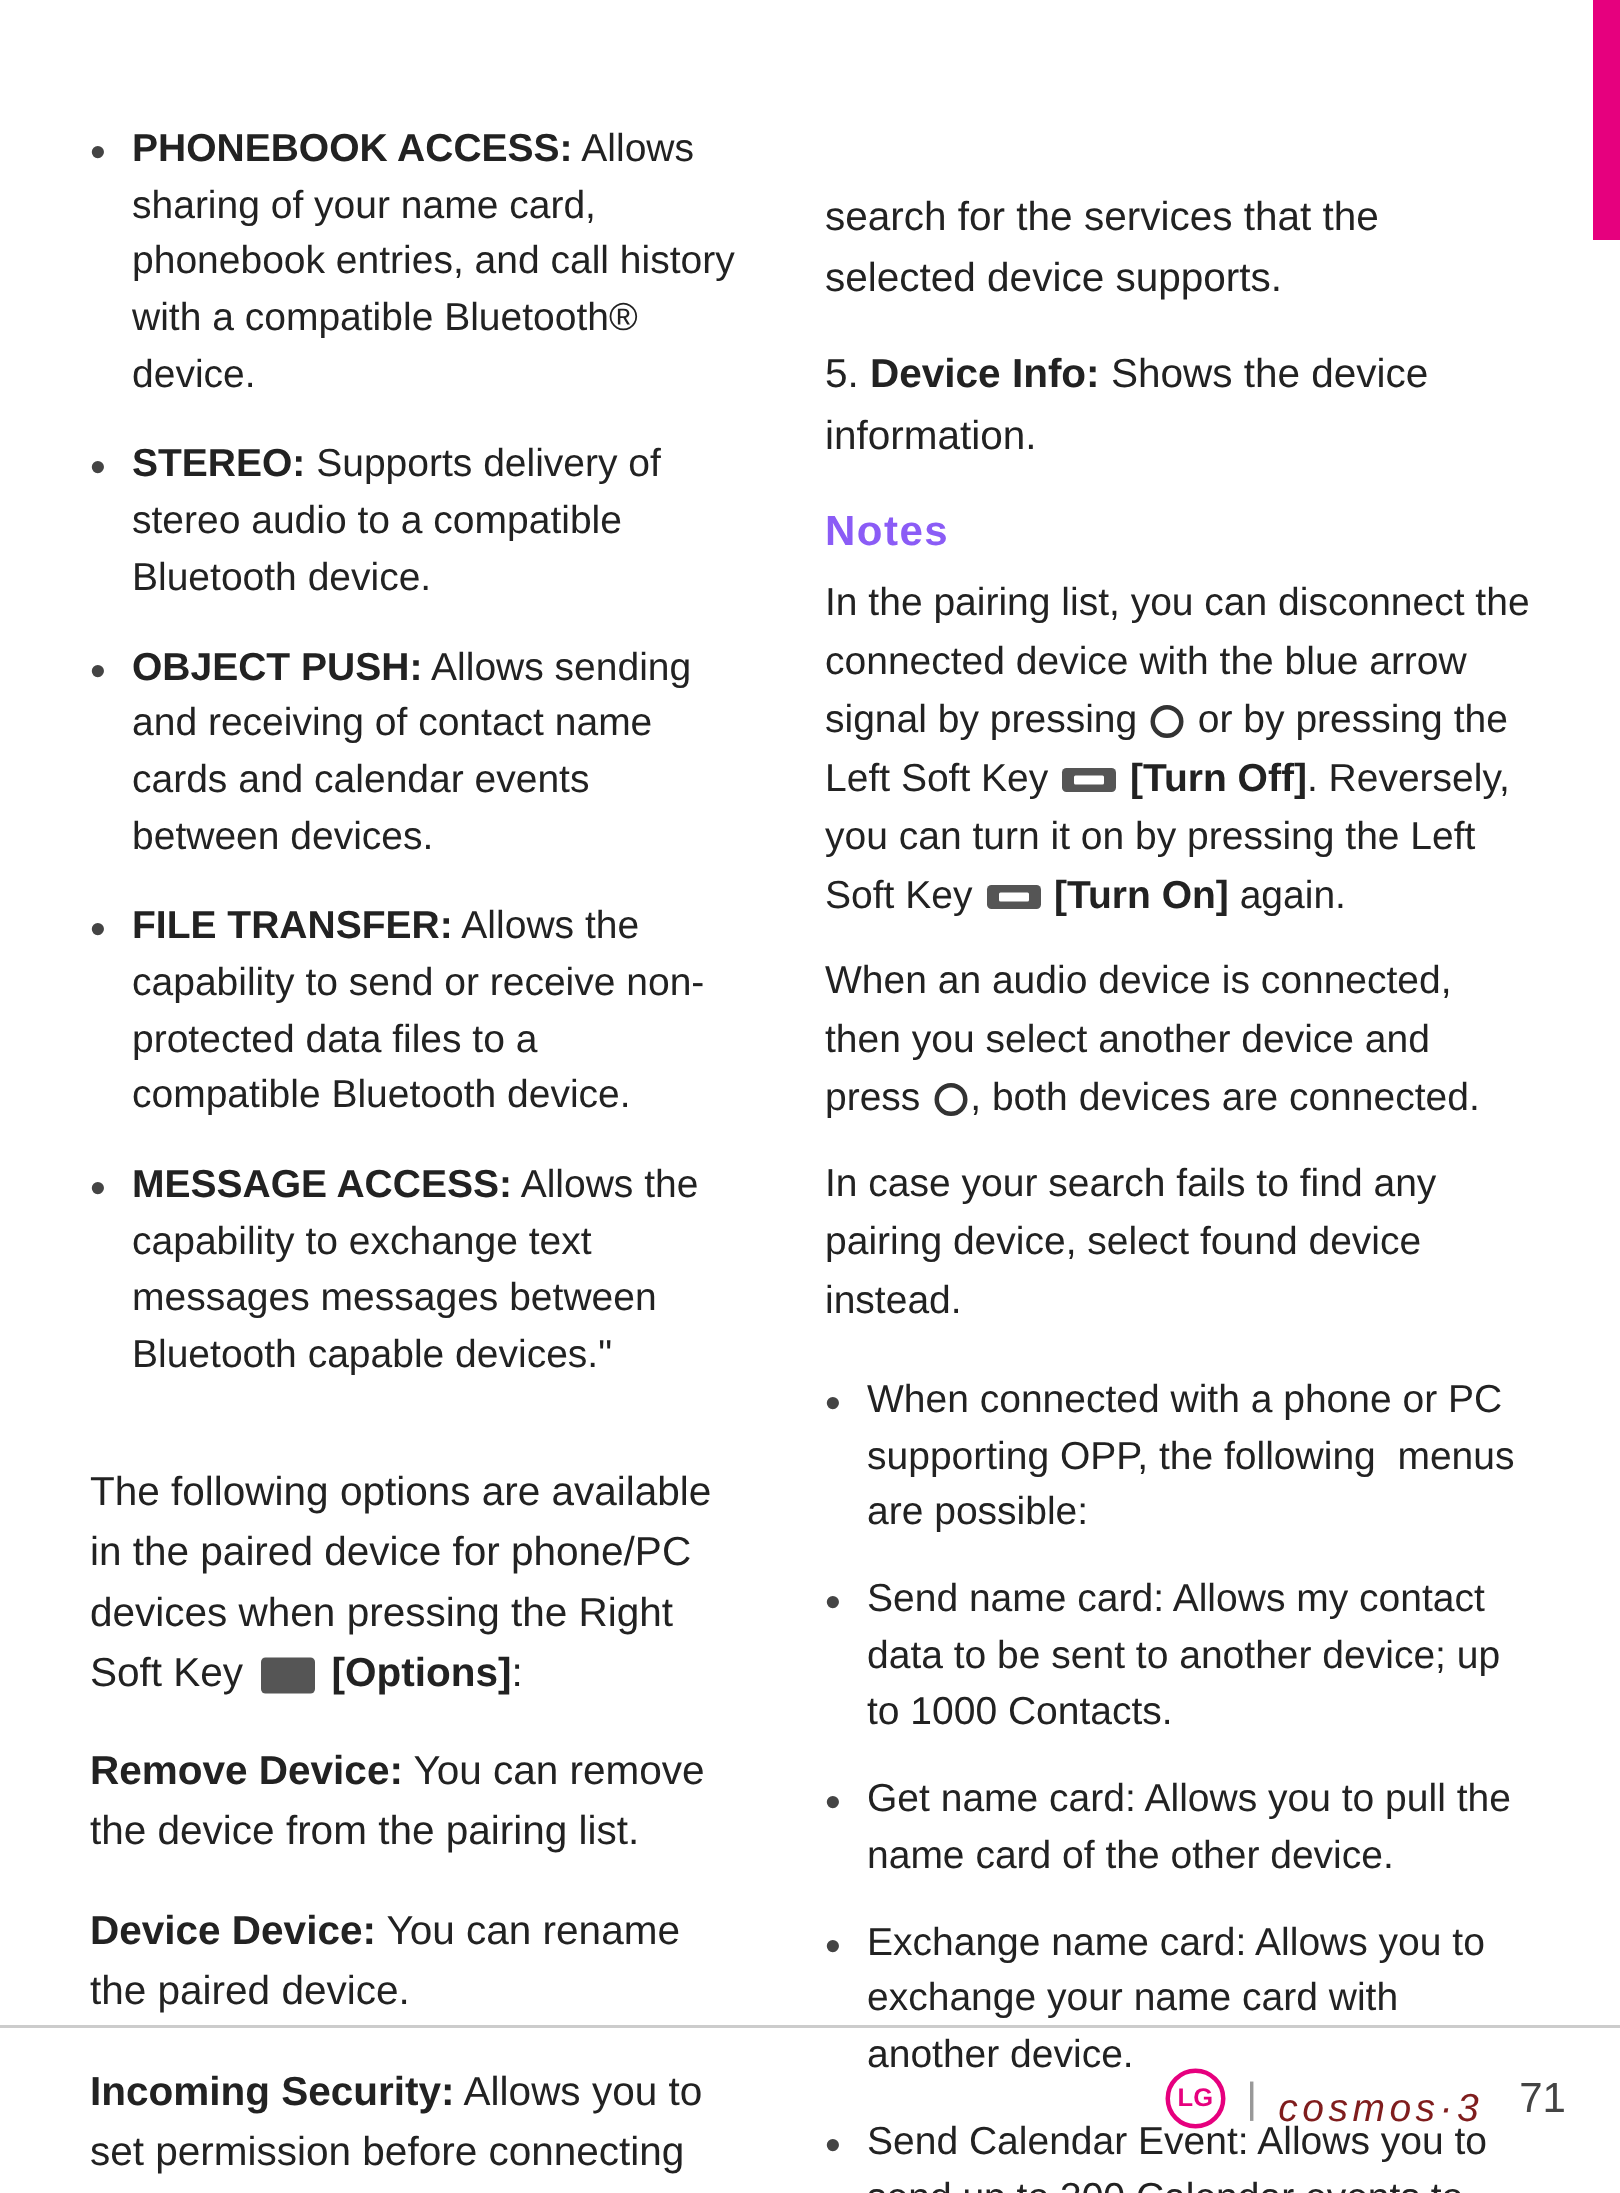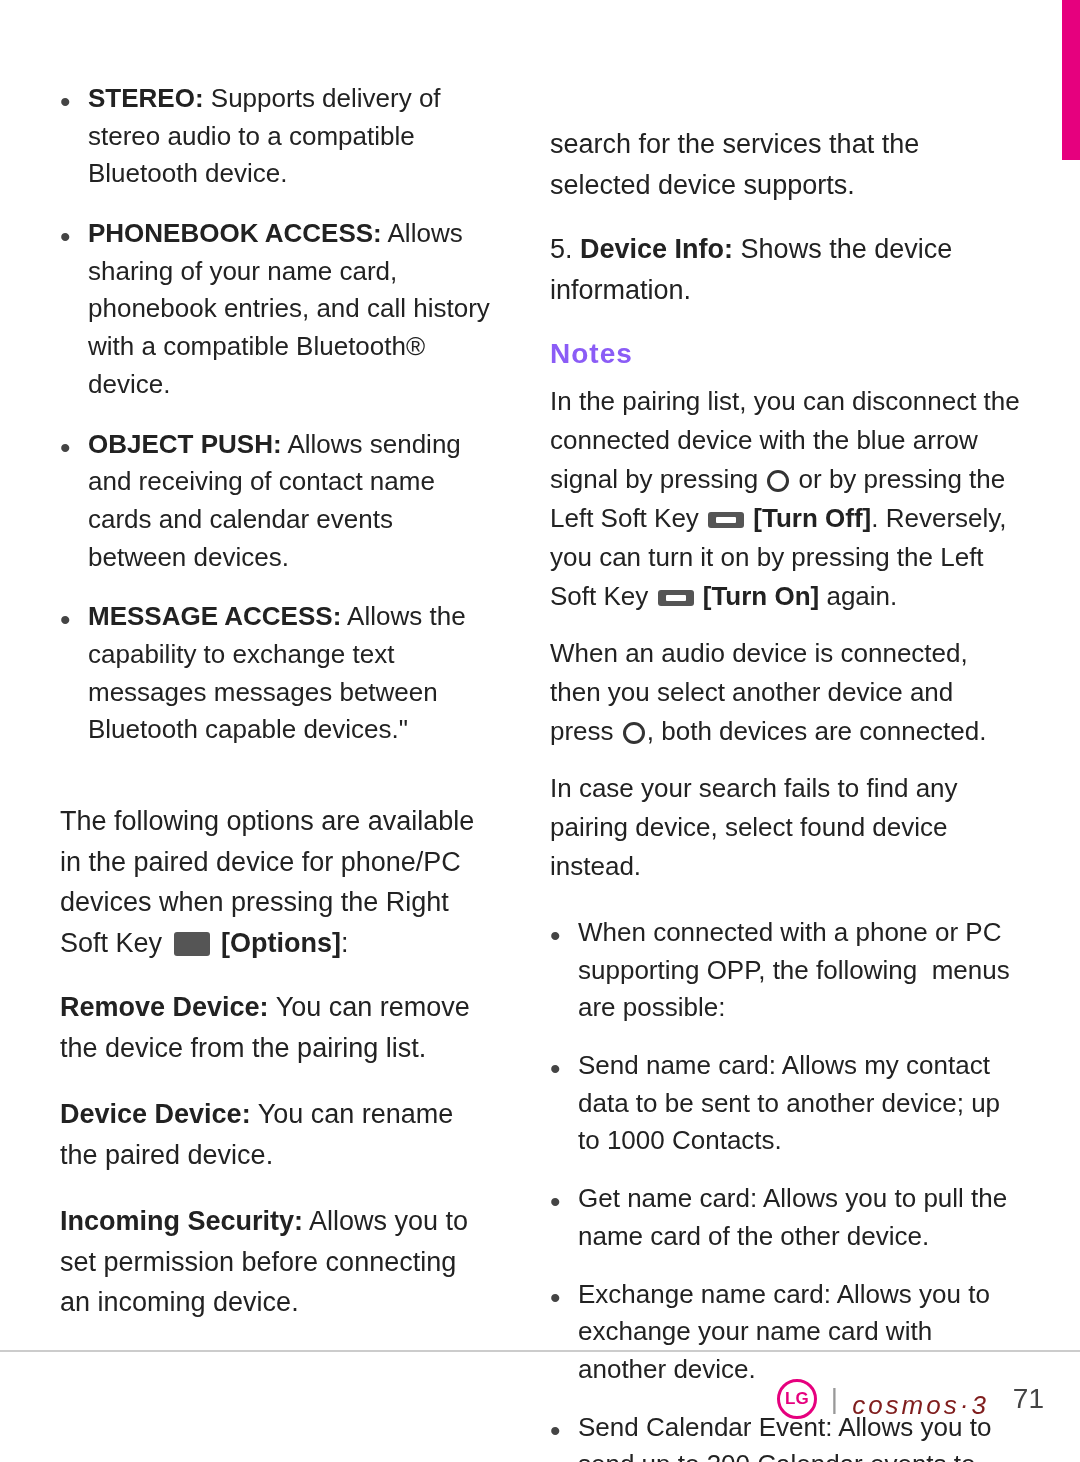--- a/index.html
+++ b/index.html
@@ -262,30 +262,34 @@
 <div class="page-container">
 
   <div class="accent-bar"></div>
 
   <div class="content-area">
 
     <div class="left-column">
 
       <ul class="bullet-list">
         <li>
+          <span class="term">PHONEBOOK ACCESS:</span>
+          <span> Allows sharing of your name card, phonebook entries, and call history with a compatible Bluetooth® device.</span>
+        </li>
+        <li>
           <span class="term">STEREO:</span>
           <span> Supports delivery of stereo audio to a compatible Bluetooth device.</span>
         </li>
         <li>
-          <span class="term">PHONEBOOK ACCESS:</span>
-          <span> Allows sharing of your name card, phonebook entries, and call history with a compatible Bluetooth® device.</span>
-        </li>
-        <li>
           <span class="term">OBJECT PUSH:</span>
           <span> Allows sending and receiving of contact name cards and calendar events between devices.</span>
+        </li>
+        <li>
+          <span class="term">FILE TRANSFER:</span>
+          <span> Allows the capability to send or receive non-protected data files to a compatible Bluetooth device.</span>
         </li>
         <li>
           <span class="term">MESSAGE ACCESS:</span>
           <span> Allows the capability to exchange text messages messages between Bluetooth capable devices."</span>
         </li>
       </ul>
 
       <p class="body-text">
         The following options are available in the paired device for phone/PC devices when pressing the Right Soft Key
         <span class="options-key"></span>

